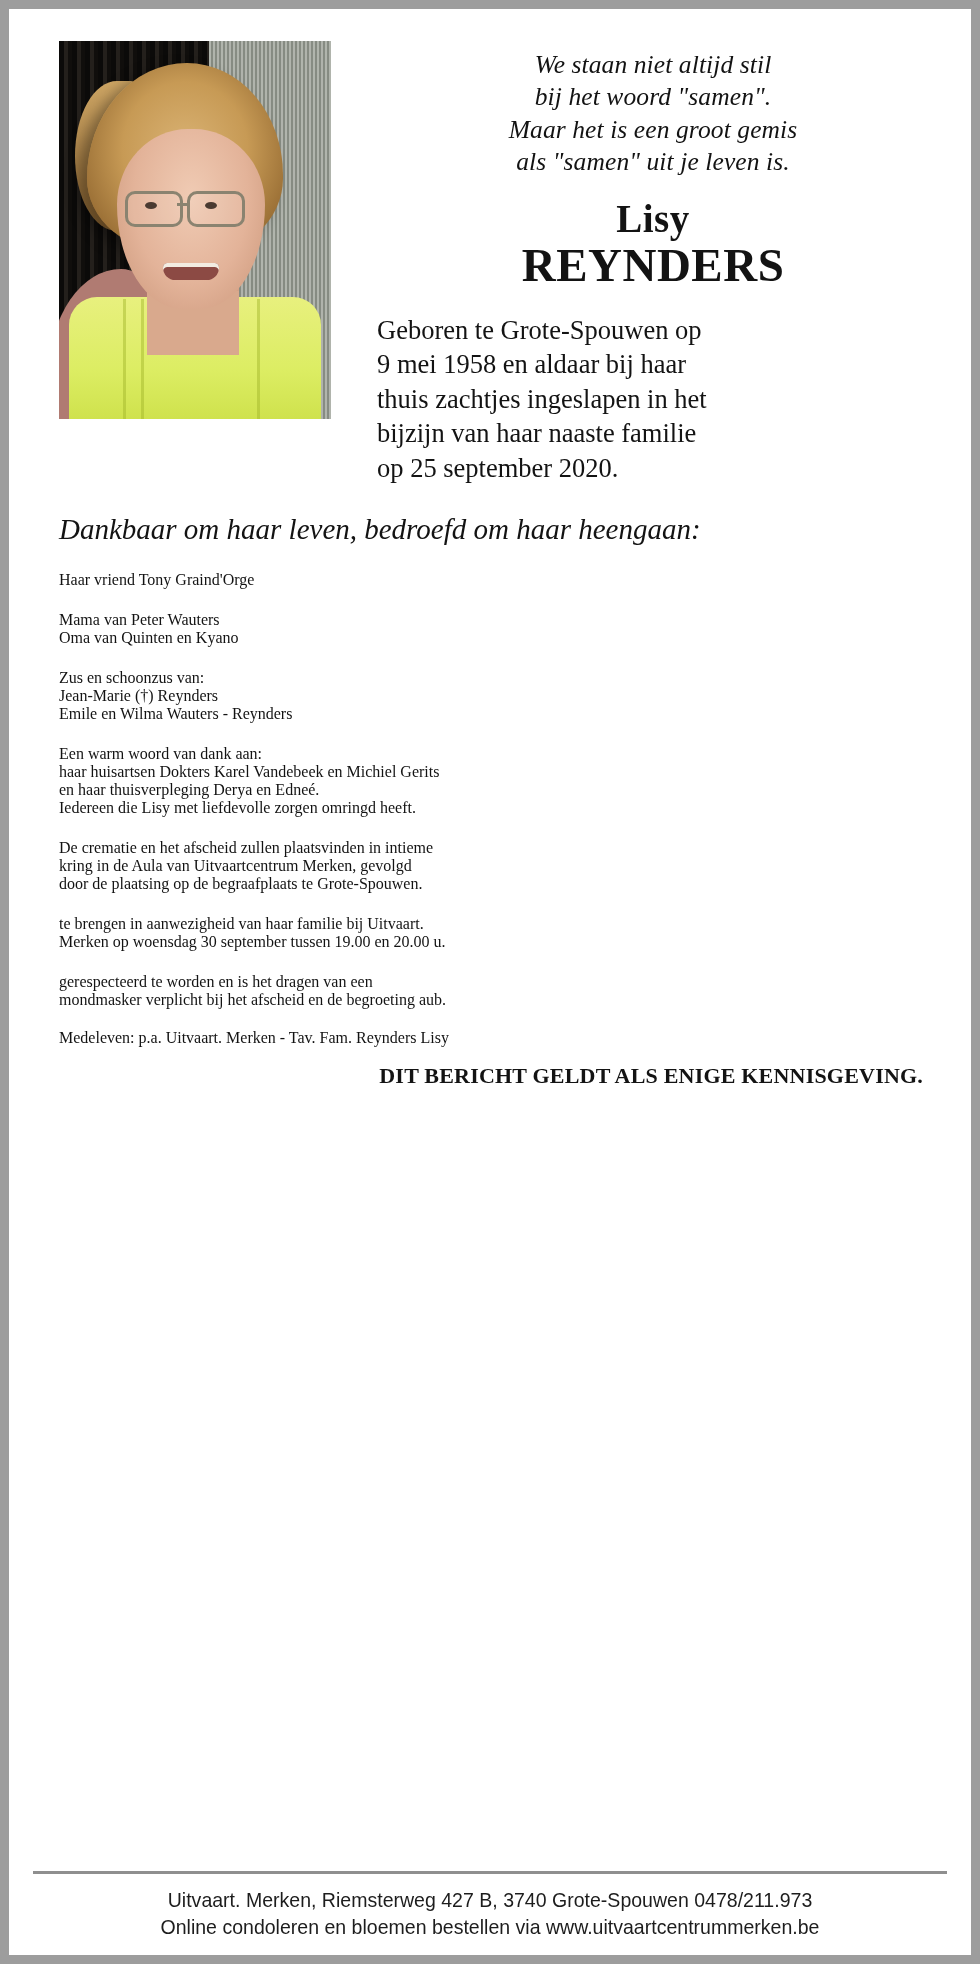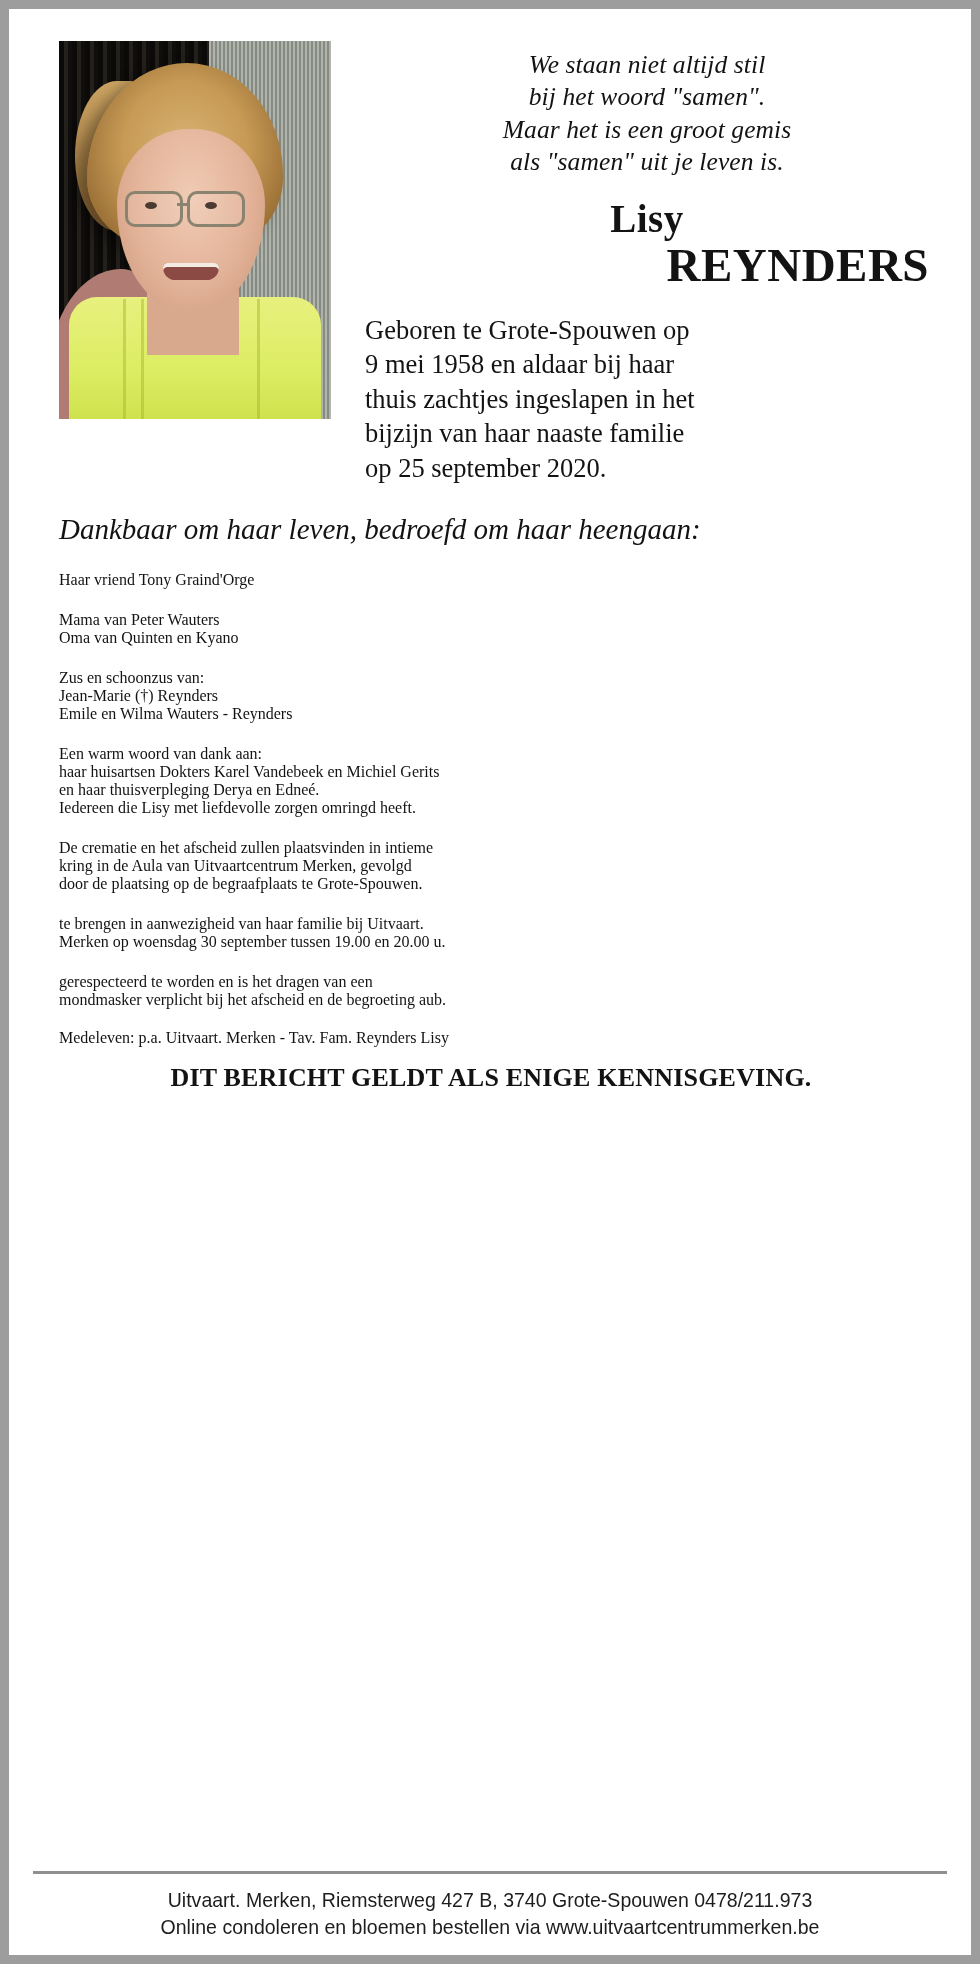--- a/index.html
+++ b/index.html
@@ -32,21 +32,21 @@
     height: 100%;
     border: 2px solid #ffffff;
     padding: 30px 40px 0 40px;
     position: relative;
   }
 
   
   .top-row {
     display: flex;
     align-items: flex-start;
-    gap: 4px;
+    gap: 16px;
   }
   .photo-col {
     width: 278px;
     flex: 0 0 278px;
     padding-left: 8px;
   }
   .portrait {
     width: 272px;
     height: 378px;
     position: relative;
@@ -169,21 +169,20 @@
     font-size: 39px;
     line-height: 1.05;
     letter-spacing: .5px;
   }
   .family-name {
     font-weight: bold;
     font-size: 47px;
     line-height: 1.05;
     letter-spacing: .5px;
     margin-top: 2px;
-    text-align: right;
   }
 
   .birth-block {
     margin-top: 22px;
     font-size: 26.5px;
     line-height: 1.30;
     text-align: left;
   }
   .birth-block div { white-space: nowrap; }
 
@@ -196,23 +195,23 @@
   .para {
     font-size: 29px;
     line-height: 1.30;
     margin: 0 0 22px 0;
   }
   .para.italic { font-style: italic; }
   .para.bold { font-weight: bold; }
   .para.tight { margin-bottom: 20px; }
 
   .closing-line {
-    text-align: center;
+    text-align: right;
     font-weight: bold;
-    font-size: 26px;
+    font-size: 22px;
     letter-spacing: .2px;
     margin-top: 6px;
     margin-bottom: 8px;
   }
 
   
   .footer {
     position: absolute;
     left: 0;
     right: 0;

